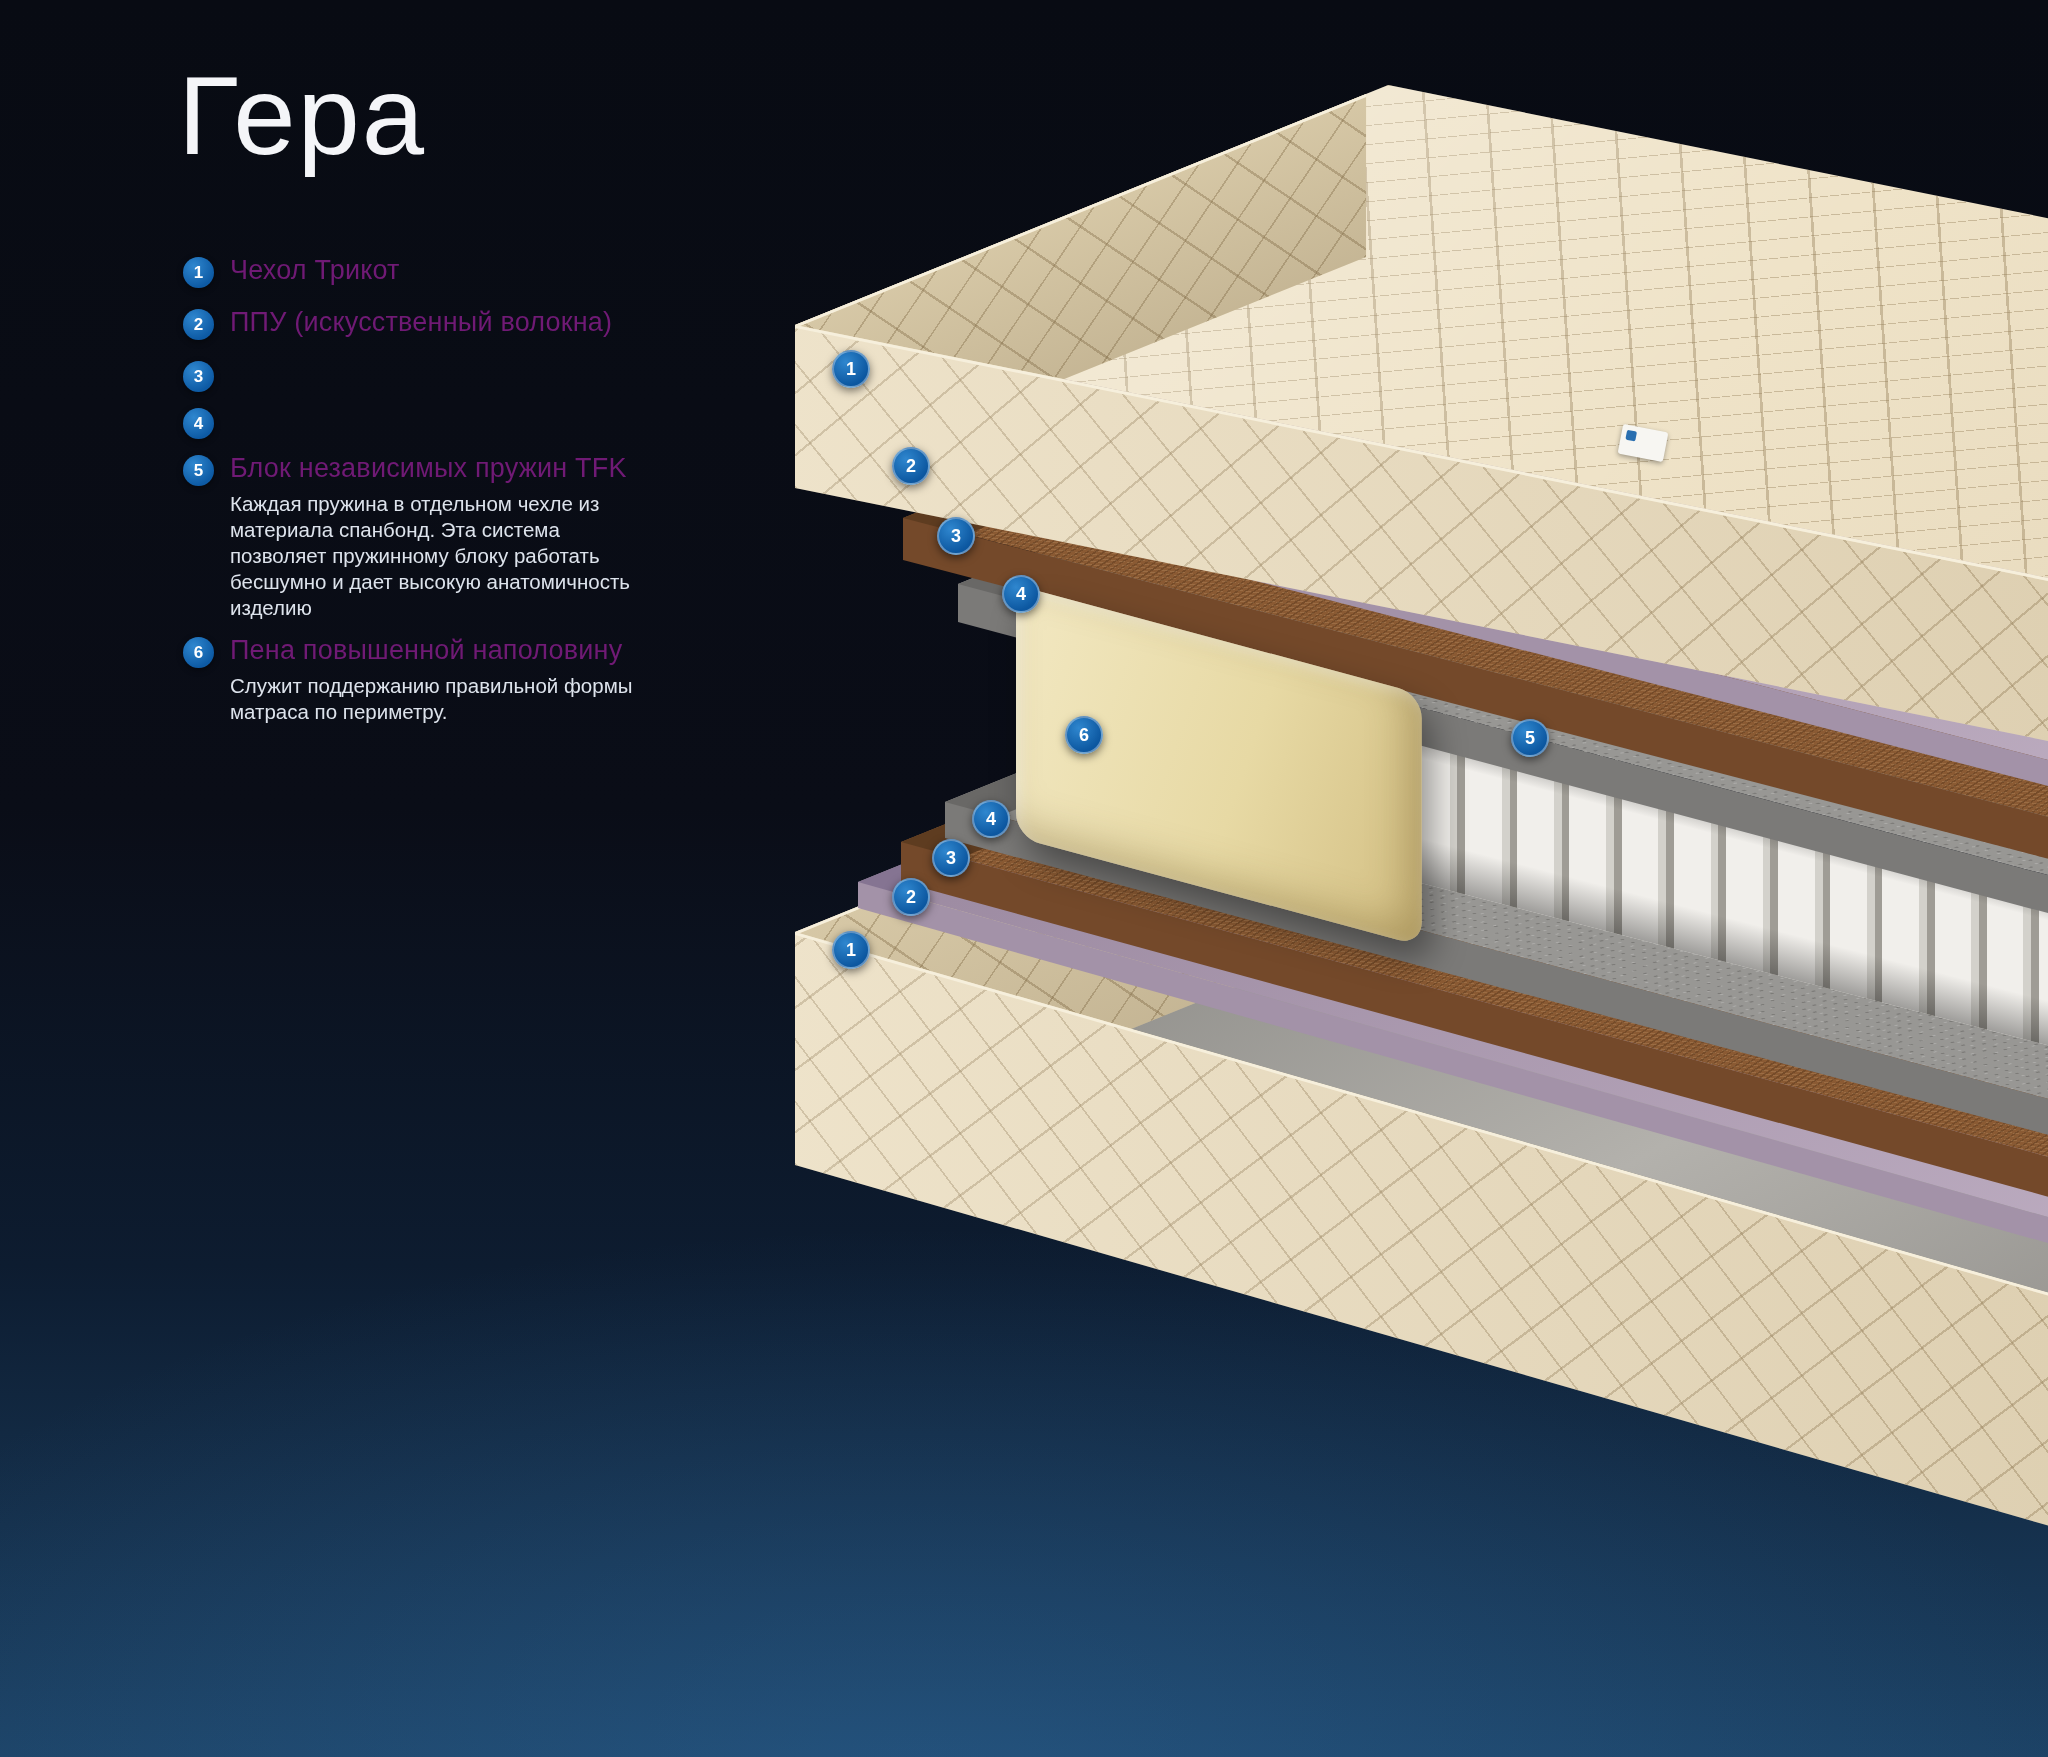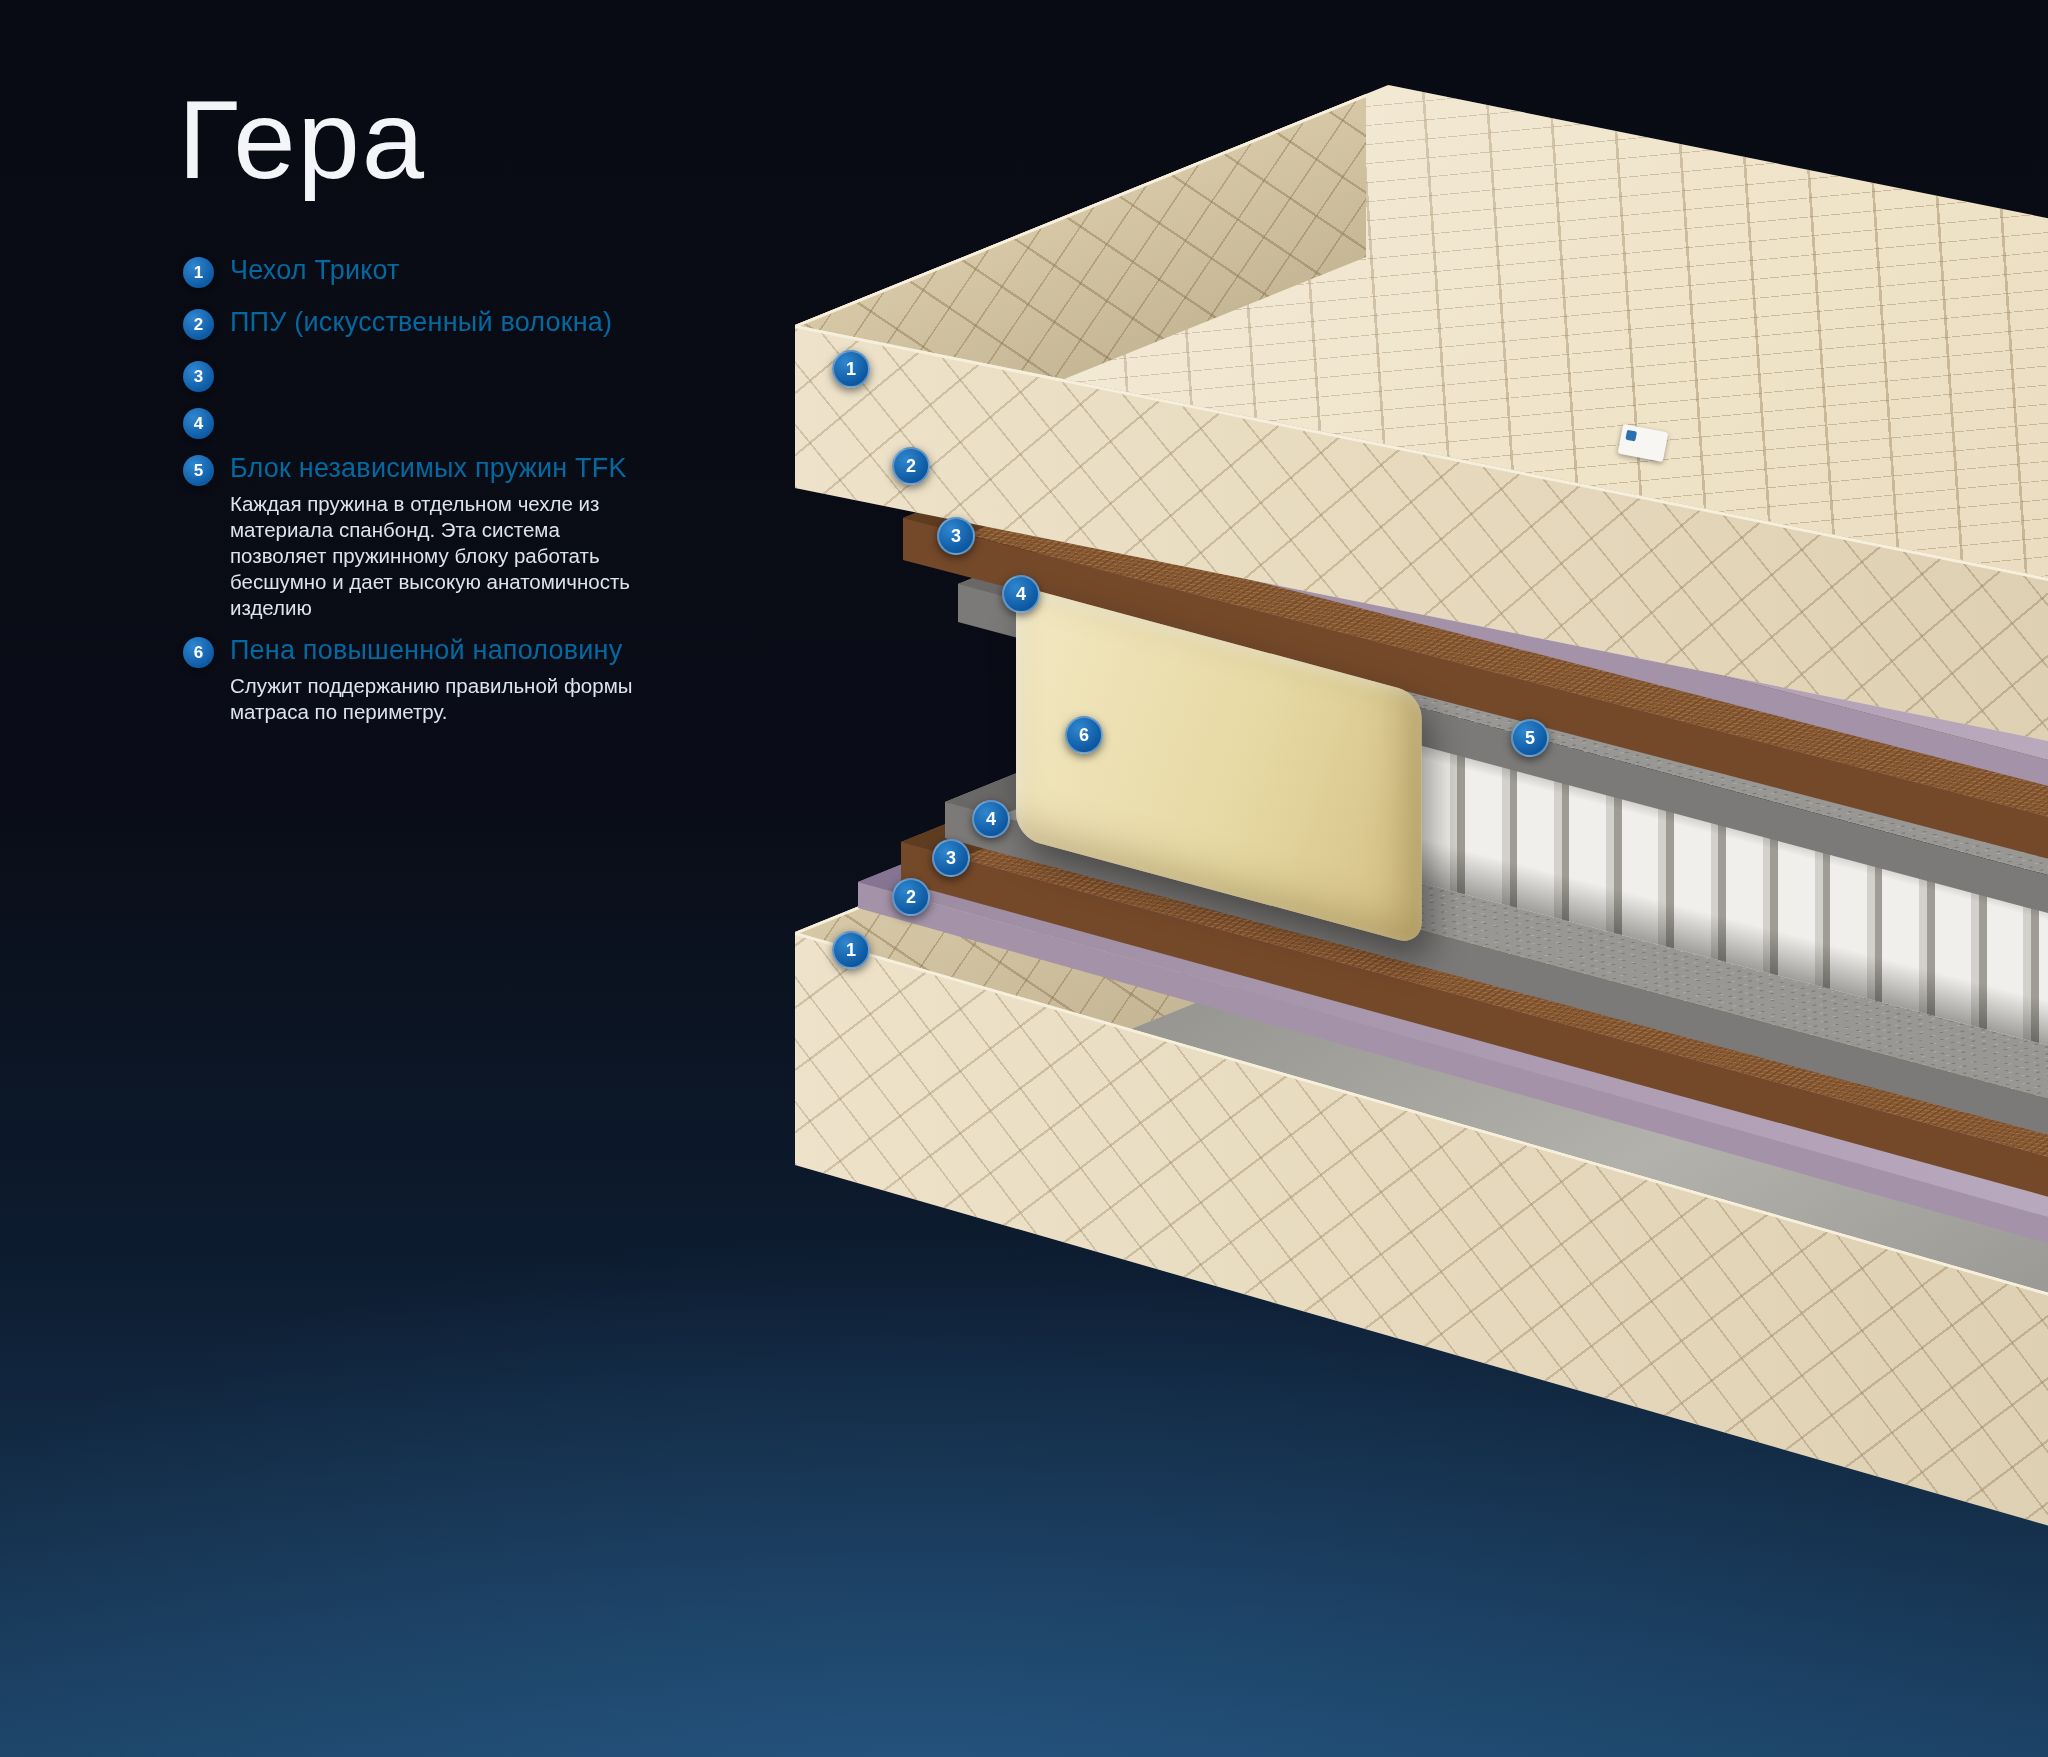--- a/index.html
+++ b/index.html
@@ -6,31 +6,31 @@
   html,body{margin:0;padding:0;}
   body{
     width:2048px;height:1757px;overflow:hidden;position:relative;
     background:linear-gradient(180deg,#080b13 0%,#0a0d17 46%,#0d1c30 72%,#1c4265 100%);
     font-family:"Liberation Sans",sans-serif;
     -webkit-font-smoothing:antialiased;
   }
   .glow{position:absolute;inset:0;pointer-events:none;
     background:radial-gradient(95% 55% at 45% 104%, rgba(52,116,174,.35), rgba(52,116,174,0) 62%);}
   
-  .page-title{position:absolute;left:178px;top:84px;margin:0;
+  .page-title{position:absolute;left:178px;top:60px;margin:0;
     font-size:112px;font-weight:200;letter-spacing:2px;color:#f4f5f8;line-height:1;}
   .legend{position:absolute;left:183px;top:255px;width:480px;}
   .item{display:flex;gap:16px;margin-bottom:14px;}
   .badge{flex:0 0 31px;width:31px;height:31px;border-radius:50%;margin-top:2px;
     background:radial-gradient(circle at 35% 30%, #2f87cf, #0d5aa4 72%);
     color:#fff;font-size:17px;font-weight:700;
     display:flex;align-items:center;justify-content:center;
     box-shadow:0 2px 6px rgba(0,0,0,.45);}
   .itext{width:424px;}
-  .itext h3{margin:0 0 7px;font-size:27px;font-weight:400;color:#0369a1;letter-spacing:.2px;line-height:1.15;}
+  .itext h3{margin:0 0 7px;font-size:27px;font-weight:400;color:#701a75;letter-spacing:.2px;line-height:1.15;}
   .itext p{margin:0;font-size:20.5px;line-height:26px;color:#dde3ec;font-weight:300;}
   
   .diagram{position:absolute;inset:0;}
   .face{position:absolute;left:0;top:0;transform-origin:0 0;}
   .quilt{background-color:#efe3c8;background-image:
     linear-gradient(115deg, rgba(255,255,255,.32) 0%, rgba(255,255,255,0) 45%, rgba(150,120,70,.12) 100%),
     repeating-linear-gradient(45deg, rgba(146,124,86,.40) 0 2px, rgba(146,124,86,0) 2px 47px),
     repeating-linear-gradient(-45deg, rgba(146,124,86,.40) 0 2px, rgba(146,124,86,0) 2px 47px);}
   .quilt-side{background-color:#e4d6b4;border-top:3px solid #f6efdc;background-image:
     linear-gradient(180deg, rgba(90,70,40,.10), rgba(90,70,40,.22)),

